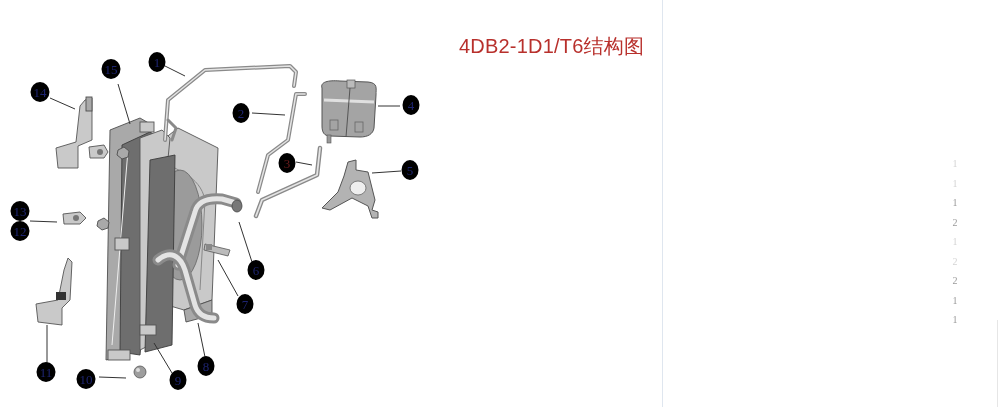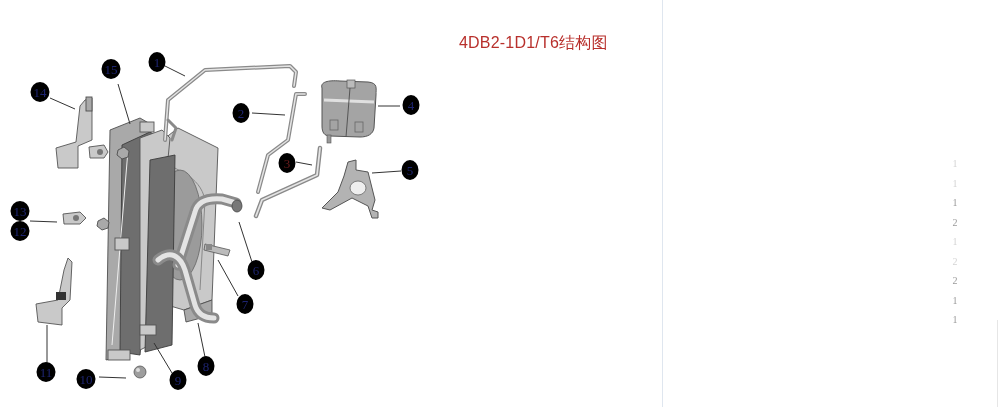--- a/index.html
+++ b/index.html
@@ -1,20 +1,20 @@
 <!DOCTYPE html>
 <html><head>
 <meta charset="utf-8">
 <style>
   html, body { margin: 0; padding: 0; background: #ffffff; }
   body { width: 1000px; height: 407px; position: relative; overflow: hidden; font-family: "Liberation Serif", serif; }
   .title {
     position: absolute; left: 459px; top: 33px;
     font-family: "Liberation Sans", "DejaVu Sans", sans-serif;
-    font-size: 16px; color: #b8302c; letter-spacing: 0.2px;
+    font-size: 20px; color: #b8302c; letter-spacing: 0.2px;
   }
   .divider { position: absolute; left: 662px; top: 0; width: 1px; height: 407px; background: #dfe6ef; }
   .divider-right { position: absolute; left: 997px; top: 320px; width: 1px; height: 87px; background: #e6e6e6; }
   .faint-col { position: absolute; left: 948px; top: 158px; width: 14px; }
   .faint-col span {
     display: block; height: 19.5px; font-size: 10px; color: #9a9a9a;
     font-family: "Liberation Serif", serif; text-align: center;
   }
   .faint-col span.light { color: #d4d4d4; }
   svg#diagram { position: absolute; left: 0; top: 0; }

